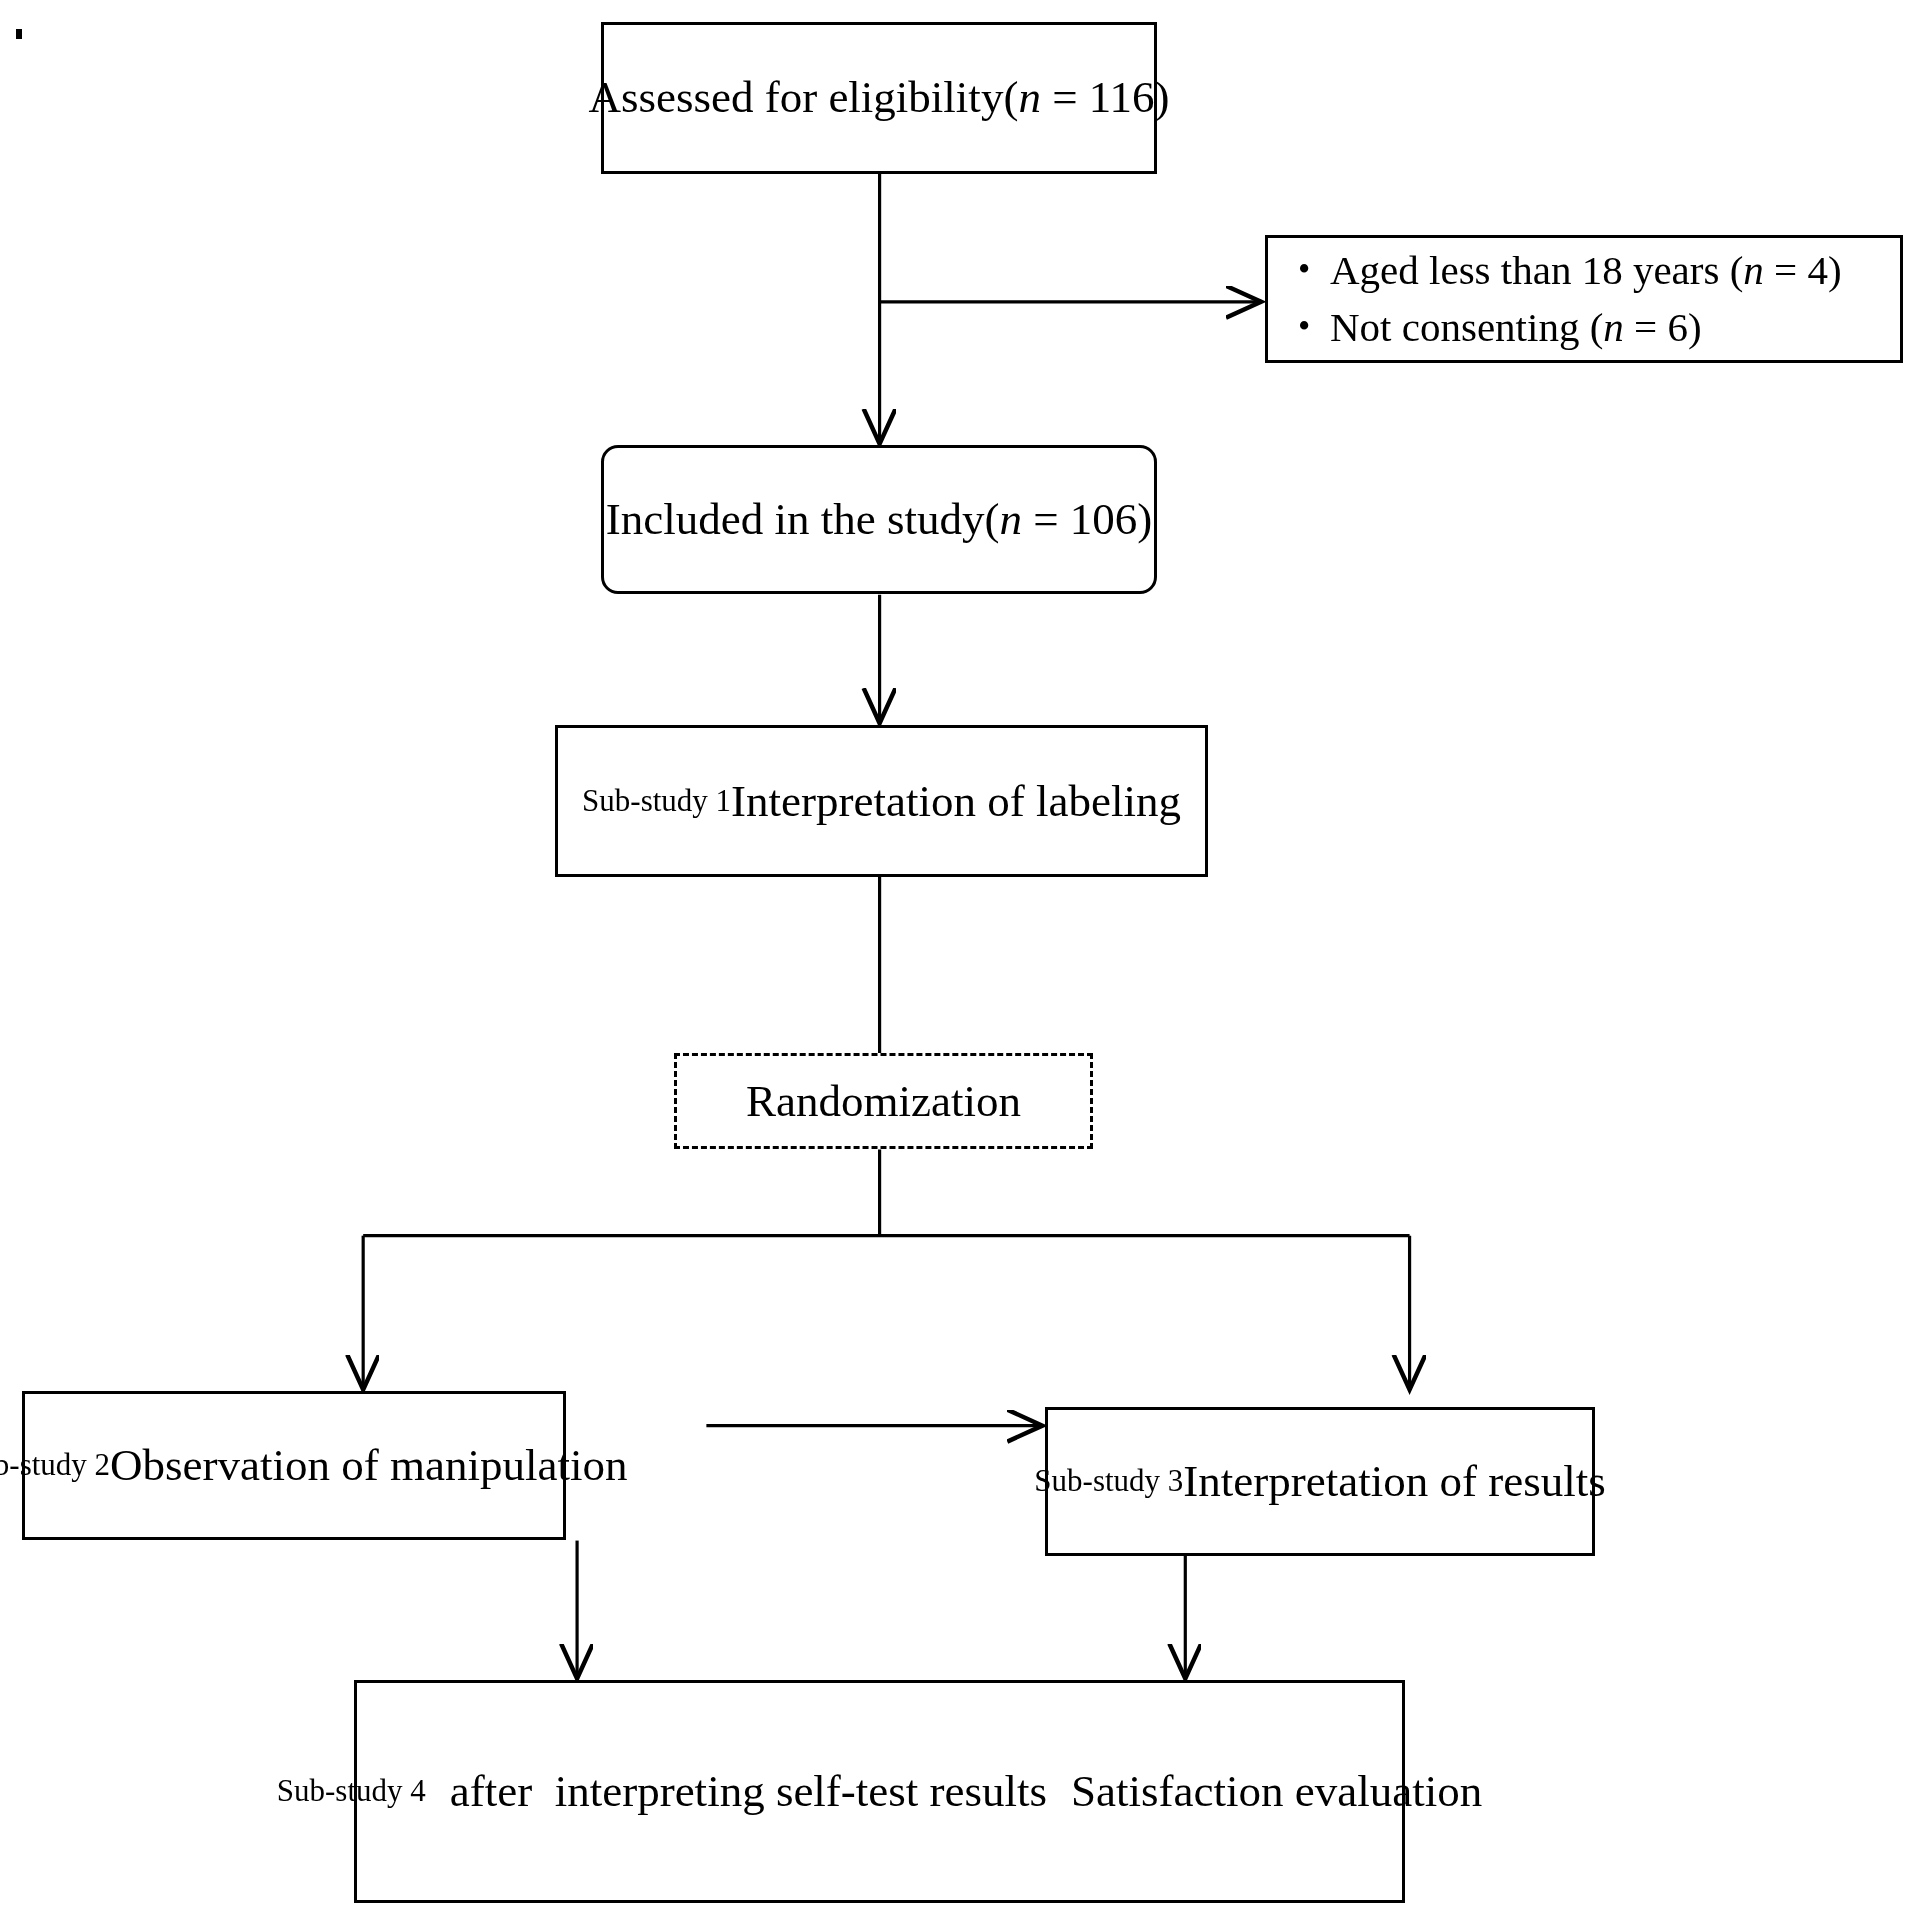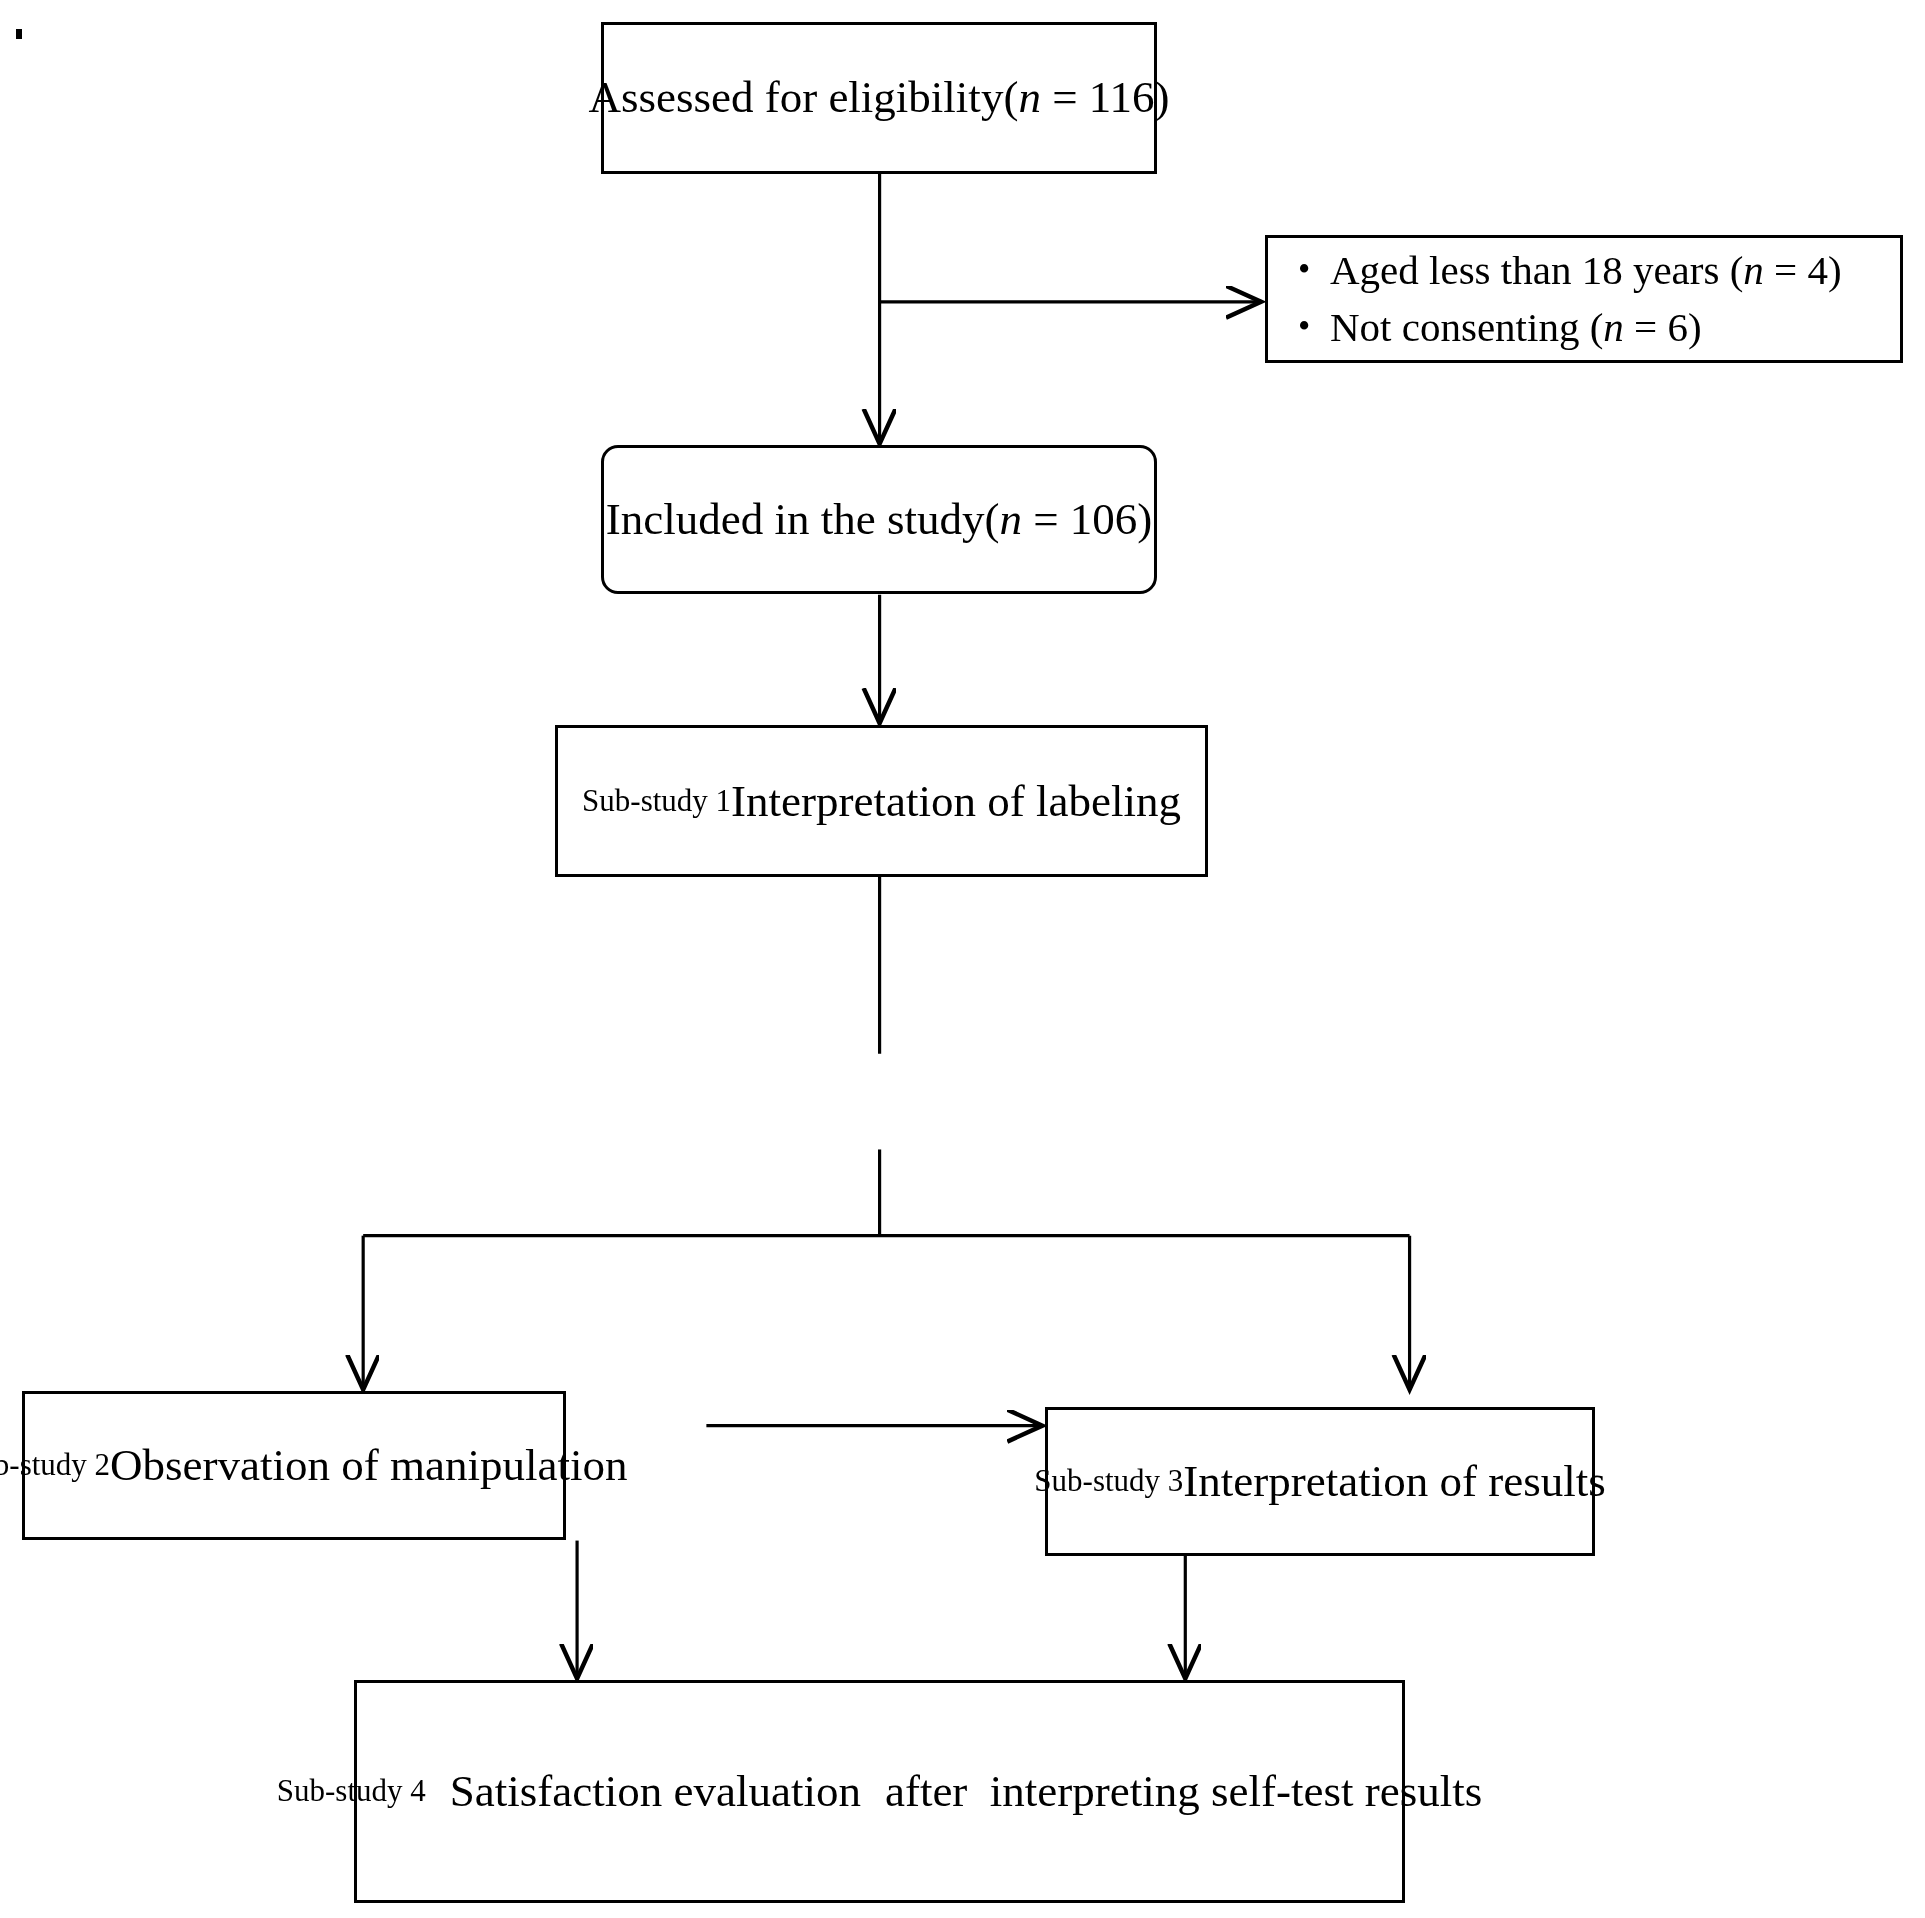--- a/index.html
+++ b/index.html
@@ -141,31 +141,34 @@
   <div class="node" style="left:601px; top:445px; width:556px; height:149px;border-radius:17px;">
     <span class="line t-plain">Included in the study</span>
     <span class="line t-plain"><span>(</span><span class="t-ital">n</span><span> = 106)</span></span>
   </div>
 
   <div class="node" style="left:555px; top:725px; width:653px; height:152px;">
     <span class="line t-bold">Sub-study 1</span>
     <span class="line t-plain">Interpretation of labeling</span>
   </div>
 
+  <div class="node dashed" style="left:674px; top:1053px; width:419px; height:96px;">
+    <span class="line t-plain">Randomization</span>
+  </div>
 
   <div class="node" style="left:22.3px; top:1391px; width:544px; height:149px;">
     <span class="line t-bold">Sub-study 2</span>
     <span class="line t-plain">Observation of manipulation</span>
   </div>
 
   <div class="node" style="left:1045px; top:1407px; width:550px; height:149px;">
     <span class="line t-bold">Sub-study 3</span>
     <span class="line t-plain">Interpretation of results</span>
   </div>
 
   <div class="node" style="left:354px; top:1680px; width:1051px; height:223px;gap:24px;">
     <span class="line t-bold">Sub-study 4</span>
+    <span class="line t-plain">after  interpreting self-test results</span>
     <span class="line t-plain">Satisfaction evaluation</span>
-    <span class="line t-plain">after  interpreting self-test results</span>
   </div>
 
 </div>
 
 
 </body></html>

